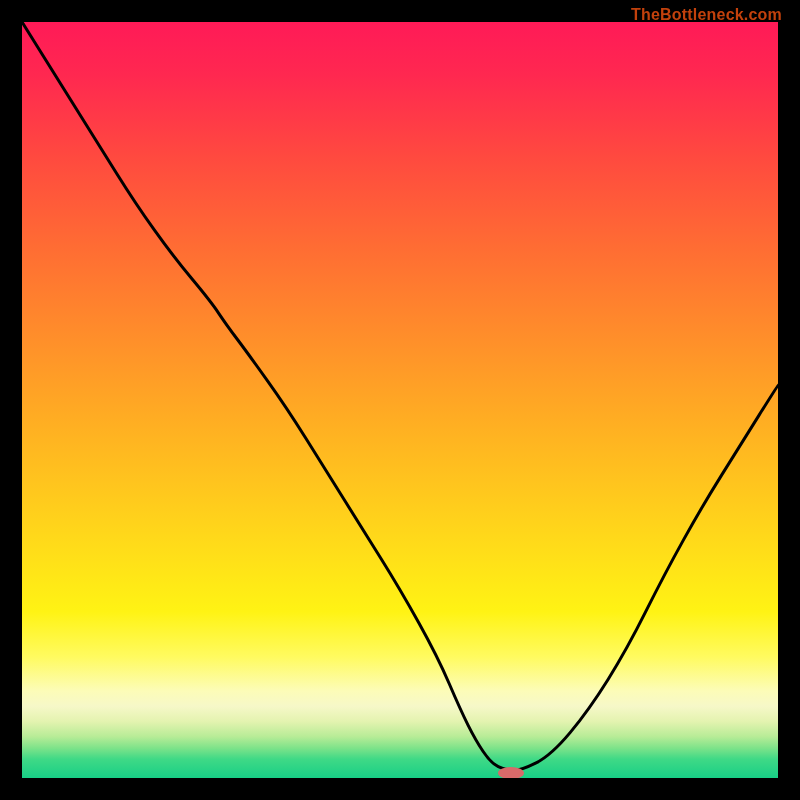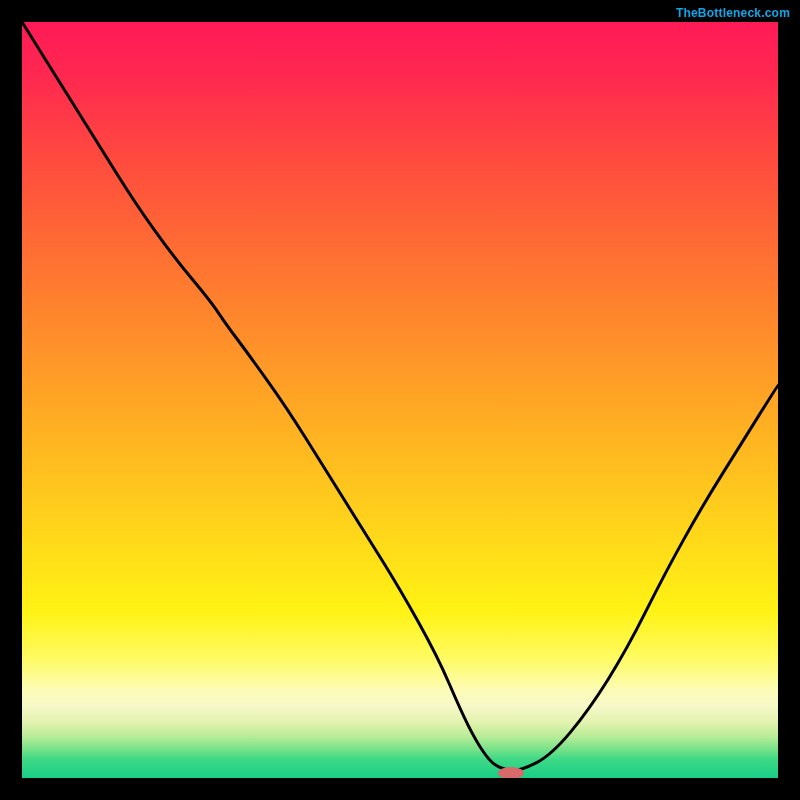--- a/index.html
+++ b/index.html
@@ -14,25 +14,25 @@
     position: absolute;
     top: 0;
     left: 0;
     width: 800px;
     height: 800px;
     background: #000;
   }
   .watermark {
     position: absolute;
     top: 6px;
-    right: 10px;
+    right: 18px;
     font-family: Arial, Helvetica, sans-serif;
-    font-size: 12px;
+    font-size: 16px;
     font-weight: 600;
-    color: #0ea5e9;
+    color: #c2410c;
     letter-spacing: 0.2px;
   }
   .plot {
     position: absolute;
     left: 22px;
     top: 22px;
     width: 756px;
     height: 756px;
     overflow: hidden;
   }

